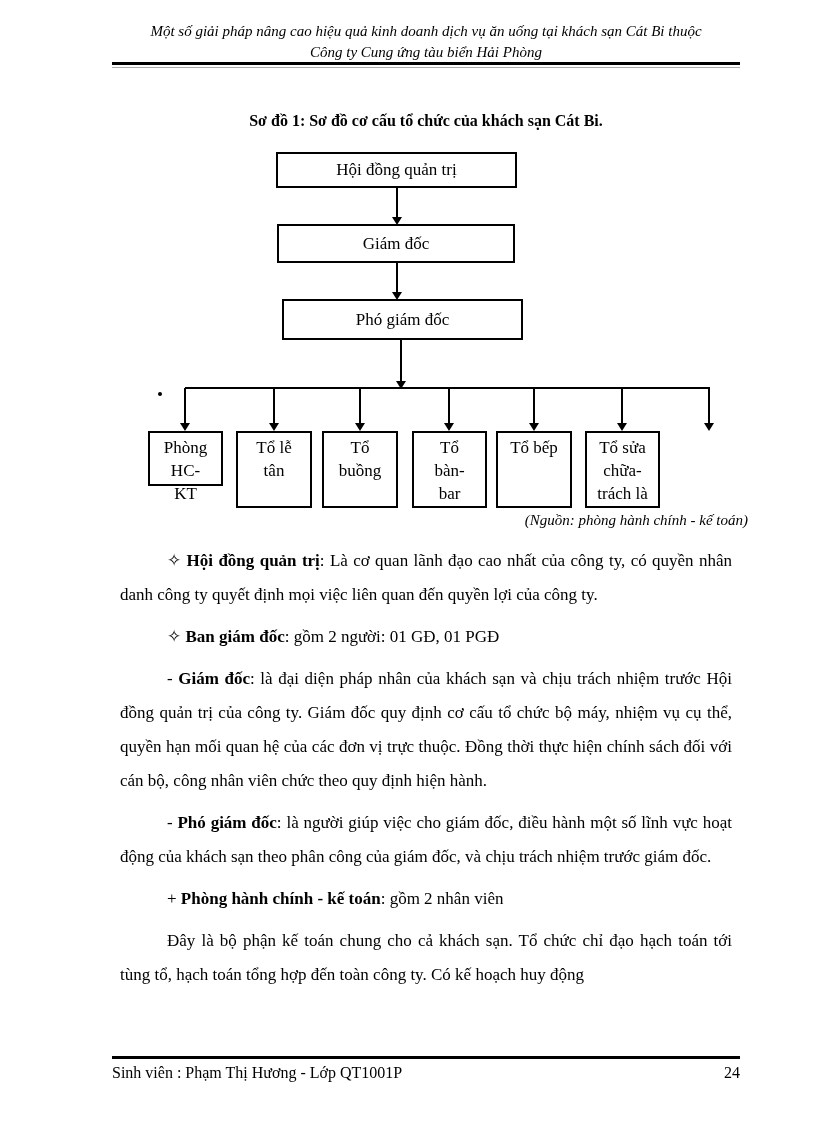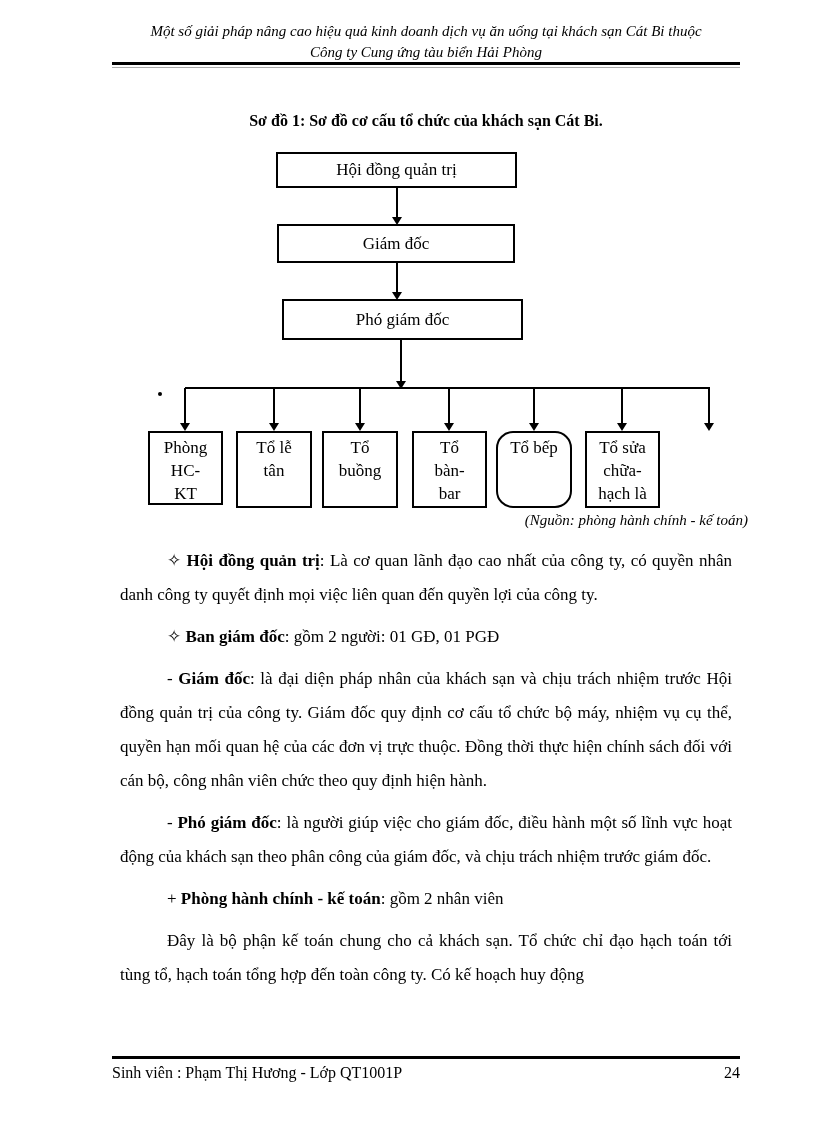--- a/index.html
+++ b/index.html
@@ -34,25 +34,25 @@
     display:flex;align-items:center;justify-content:center;
     font-size:17px;text-align:center;
   }
   .org-box.dept{
     align-items:flex-start;padding-top:3px;line-height:23px;
     white-space:pre-line;
   }
   .box-board{left:276px;top:152px;width:241px;height:36px;}
   .box-director{left:277px;top:224px;width:238px;height:39px;}
   .box-deputy{left:282px;top:299px;width:241px;height:41px;}
-  .dept1{left:148px;top:431px;width:75px;height:74px;}
+  .dept1{left:148px;top:431px;width:75px;height:55px;}
   .dept2{left:236px;top:431px;width:76px;height:77px;}
   .dept3{left:322px;top:431px;width:76px;height:77px;}
   .dept4{left:412px;top:431px;width:75px;height:77px;}
-  .dept5{left:496px;top:431px;width:76px;height:77px;border-radius:17px;}
+  .dept5{left:496px;top:431px;width:76px;height:77px;}
   .dept6{left:585px;top:431px;width:75px;height:77px;}
   .dept7{left:672px;top:431px;width:75px;height:77px;}
   
   .source-note{
     position:absolute;top:512px;left:120px;width:628px;
     text-align:right;font-style:italic;font-size:15px;
   }
   
   .body-text{
     position:absolute;top:536px;left:112px;width:628px;
@@ -141,21 +141,21 @@
     <span>Tổ
 bàn-
 bar</span>
   </div>
   <div class="org-box dept dept5">
     <span>Tổ bếp</span>
   </div>
   <div class="org-box dept dept6">
     <span>Tổ sửa
 chữa-
-hạch là</span>
+trách là</span>
   </div>
 
   <div class="source-note">(Nguồn: phòng hành chính - kế toán)</div>
 
   <div class="body-text">
     <p><span>✧ </span><span class="b">Hội đồng quản trị</span><span>: Là cơ quan lãnh đạo cao nhất của công ty, có quyền nhân danh công ty quyết định mọi việc liên quan đến quyền lợi của công ty.</span></p>
     <p><span>✧ </span><span class="b">Ban giám đốc</span><span>: gồm 2 người: 01 GĐ, 01 PGĐ</span></p>
     <p><span>- </span><span class="b">Giám đốc</span><span>: là đại diện pháp nhân của khách sạn và chịu trách nhiệm trước Hội đồng quản trị của công ty. Giám đốc quy định cơ cấu tổ chức bộ máy, nhiệm vụ cụ thể, quyền hạn mối quan hệ của các đơn vị trực thuộc. Đồng thời thực hiện chính sách đối với cán bộ, công nhân viên chức theo quy định hiện hành.</span></p>
     <p><span>- </span><span class="b">Phó giám đốc</span><span>: là người giúp việc cho giám đốc, điều hành một số lĩnh vực hoạt động của khách sạn theo phân công của giám đốc, và chịu trách nhiệm trước giám đốc.</span></p>
     <p><span>+ </span><span class="b">Phòng hành chính - kế toán</span><span>: gồm 2 nhân viên</span></p>

